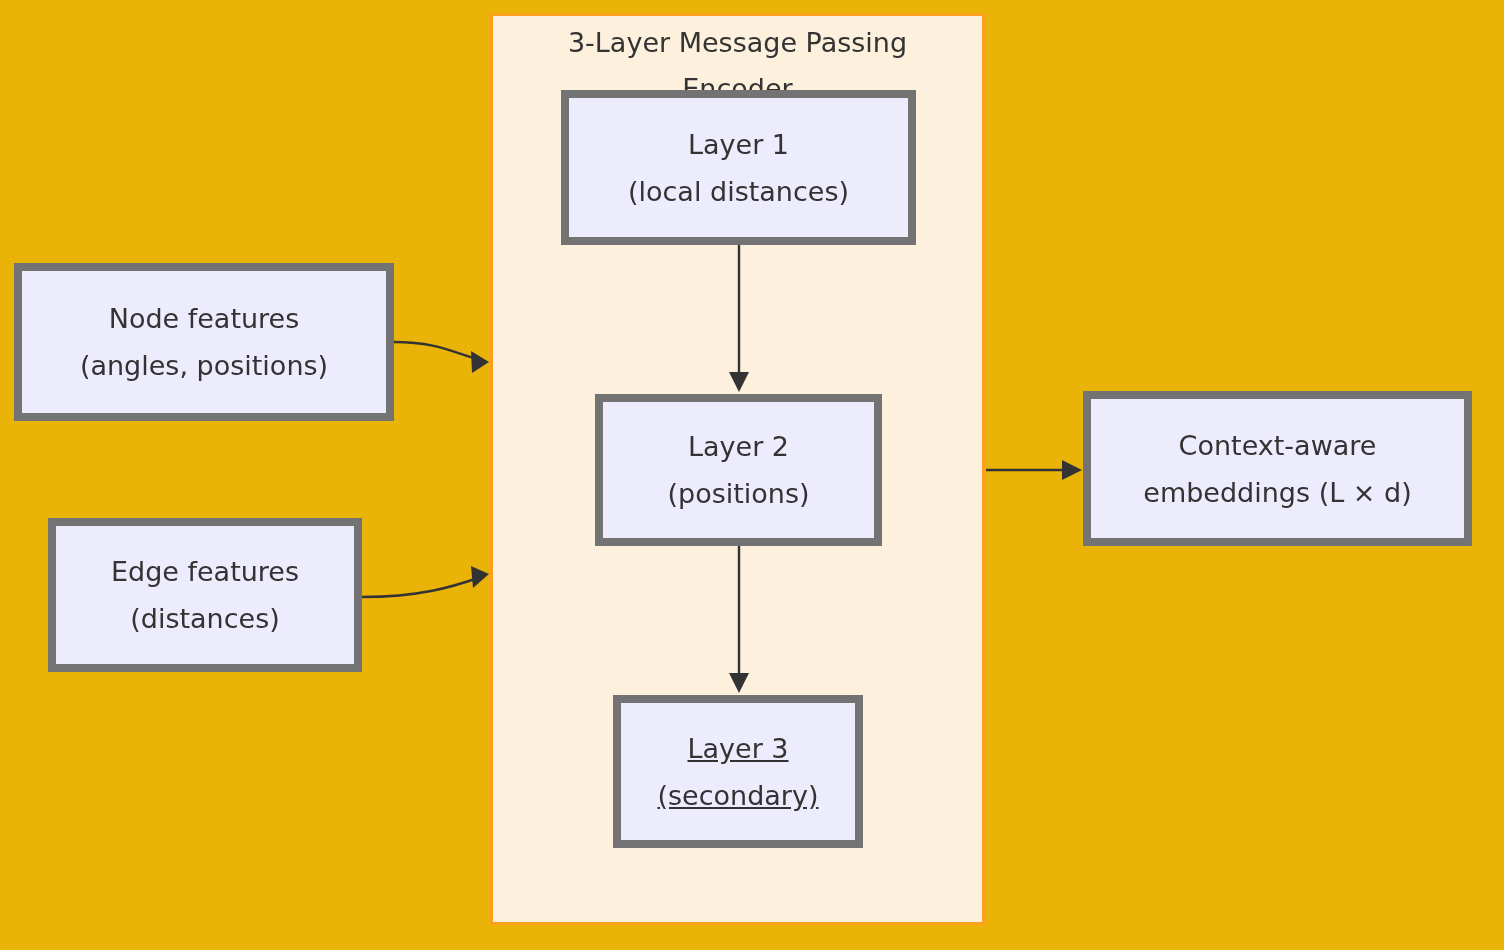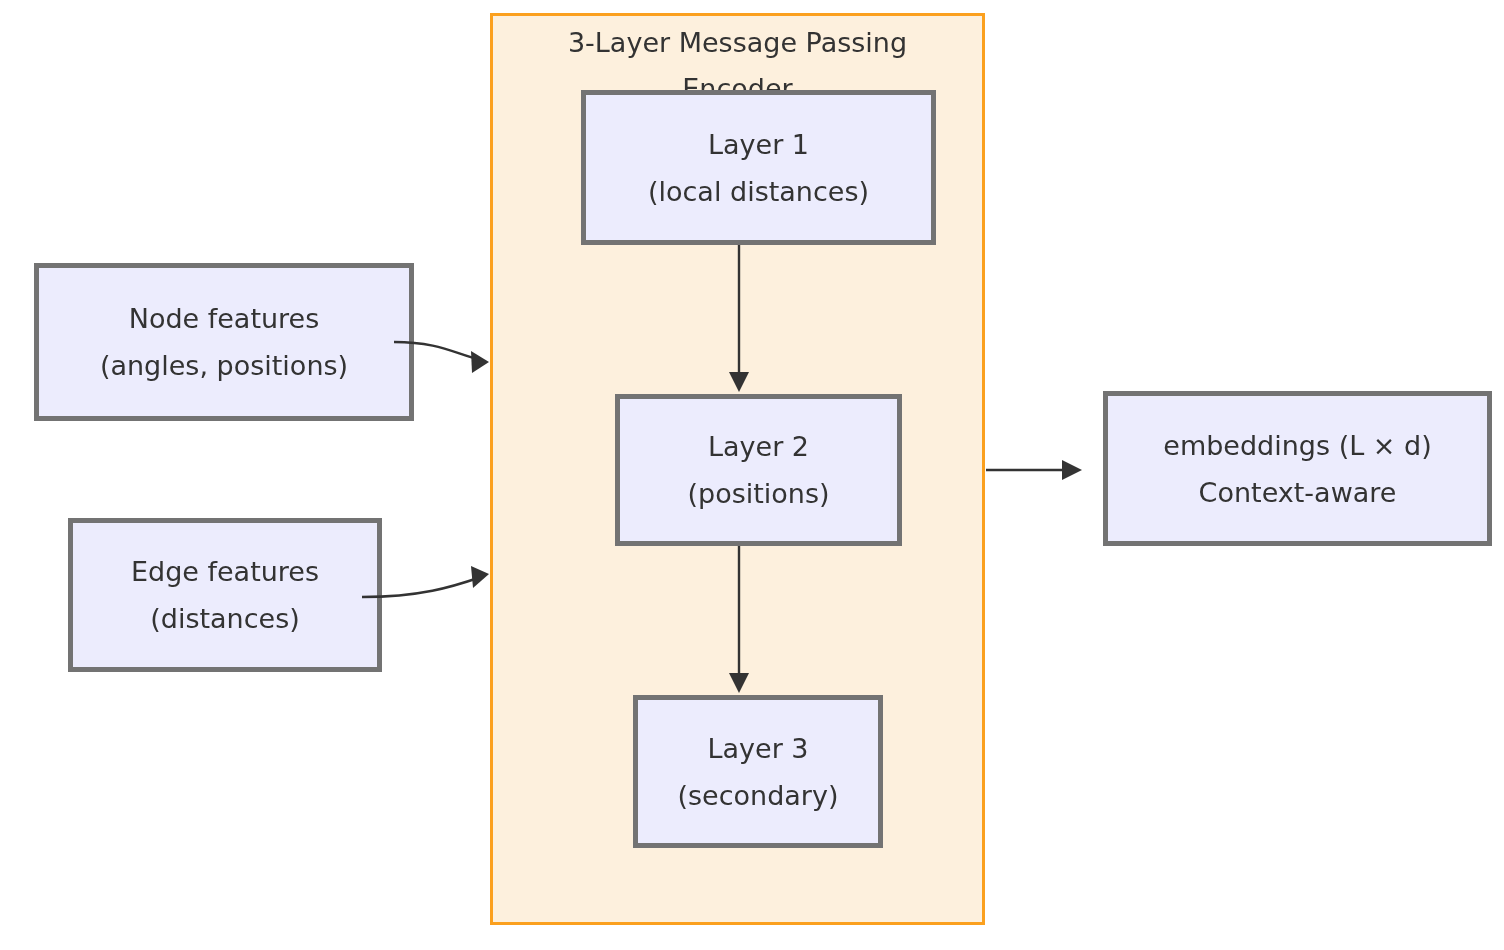--- a/index.html
+++ b/index.html
@@ -4,21 +4,21 @@
 <style>
   html, body {
     margin: 0;
     padding: 0;
     background: #000000;
   }
   #canvas {
     position: relative;
     width: 1504px;
     height: 950px;
-    background: #ffffff;
+    background: #eab308;
     overflow: hidden;
     font-family: "DejaVu Sans", "Liberation Sans", sans-serif;
   }
 
   
   .subgraph {
     position: absolute;
     left: 490px;
     top: 13px;
     width: 495px;
@@ -39,39 +39,38 @@
     white-space: normal;
     padding: 0 35px;
     box-sizing: border-box;
   }
 
   
   .node {
     position: absolute;
     box-sizing: border-box;
     background: #ececfd;
-    border: 5px solid #737373;
+    border: 8px solid #737373;
     display: flex;
     flex-direction: column;
     align-items: center;
     justify-content: center;
     color: #333333;
     font-size: 27px;
     line-height: 47px;
     text-align: center;
-    margin-left: 20px;
   }
   .node .line { display: block; white-space: nowrap; }
 
   
   #node-features      { left: 14px;   top: 263px; width: 380px; height: 158px; }
   #edge-features      { left: 48px;   top: 518px; width: 314px; height: 154px; }
   #layer-1            { left: 561px;  top: 90px;  width: 355px; height: 155px; }
   #layer-2            { left: 595px;  top: 394px; width: 287px; height: 152px; }
-  #layer-3            { left: 613px;  top: 695px; width: 250px; height: 153px; }
+  #layer-3            { left: 613px;  top: 695px; width: 250px; height: 153px; text-decoration: underline; }
   #context-embeddings { left: 1083px; top: 391px; width: 389px; height: 155px; }
 
   
   #edges {
     position: absolute;
     left: 0; top: 0;
     width: 1504px; height: 950px;
     pointer-events: none;
   }
   .edge-path {
@@ -109,22 +108,22 @@
     <span class="line">Node features</span>
     <span class="line">(angles, positions)</span>
   </div>
 
   <div class="node" id="edge-features">
     <span class="line">Edge features</span>
     <span class="line">(distances)</span>
   </div>
 
   <div class="node" id="context-embeddings">
+    <span class="line">Context-aware</span>
     <span class="line">embeddings (L × d)</span>
-    <span class="line">Context-aware</span>
   </div>
 
   <svg id="edges" viewBox="0 0 1504 950">
 
     <g>
       <path class="edge-path" d="M 394 342 C 440 342, 455 354, 481 360"></path>
       <polygon class="edge-head" points="489,362 471,351 472,373"></polygon>
     </g>
 
     <g>

